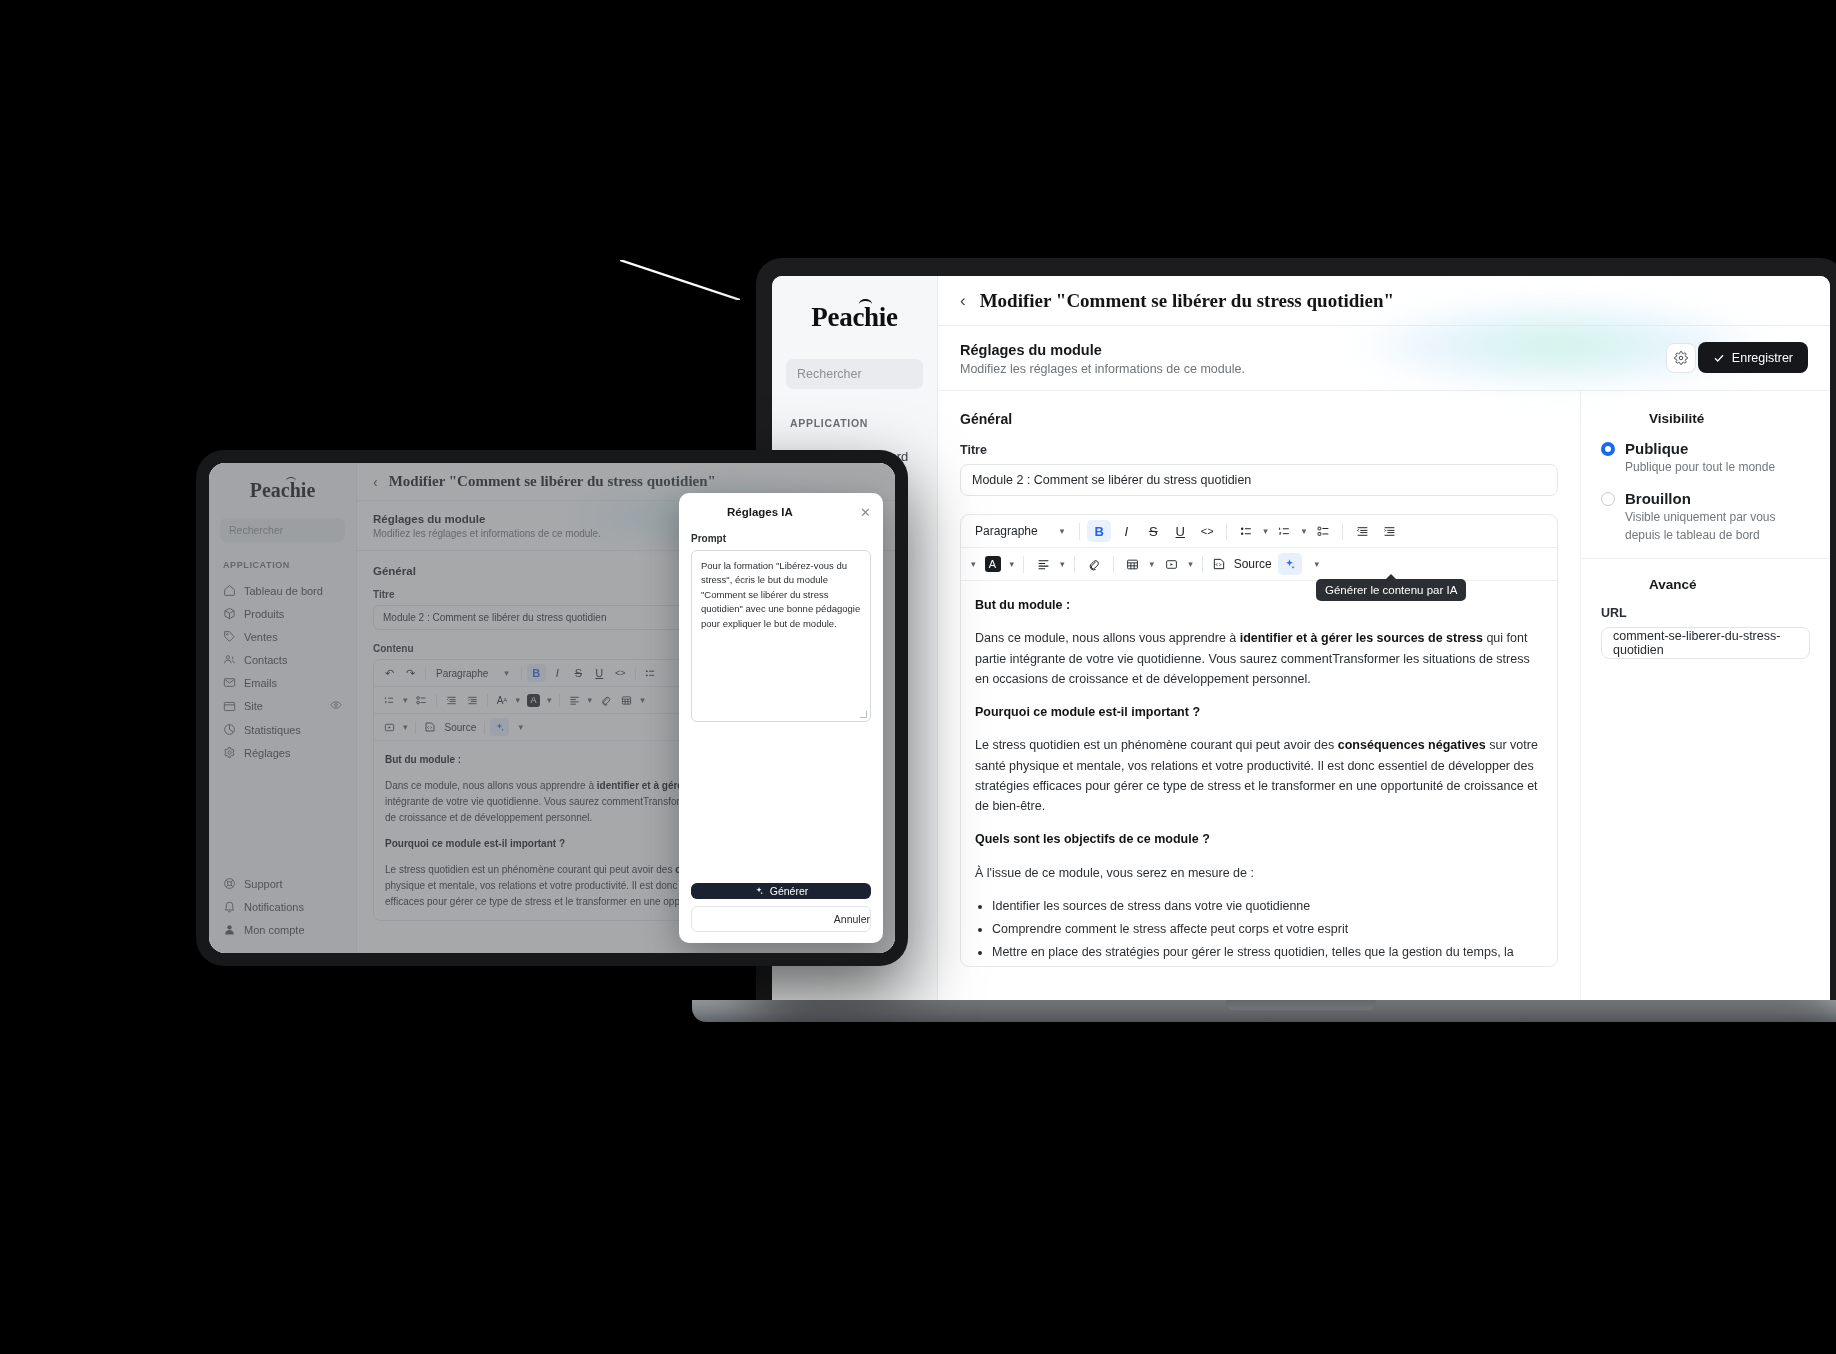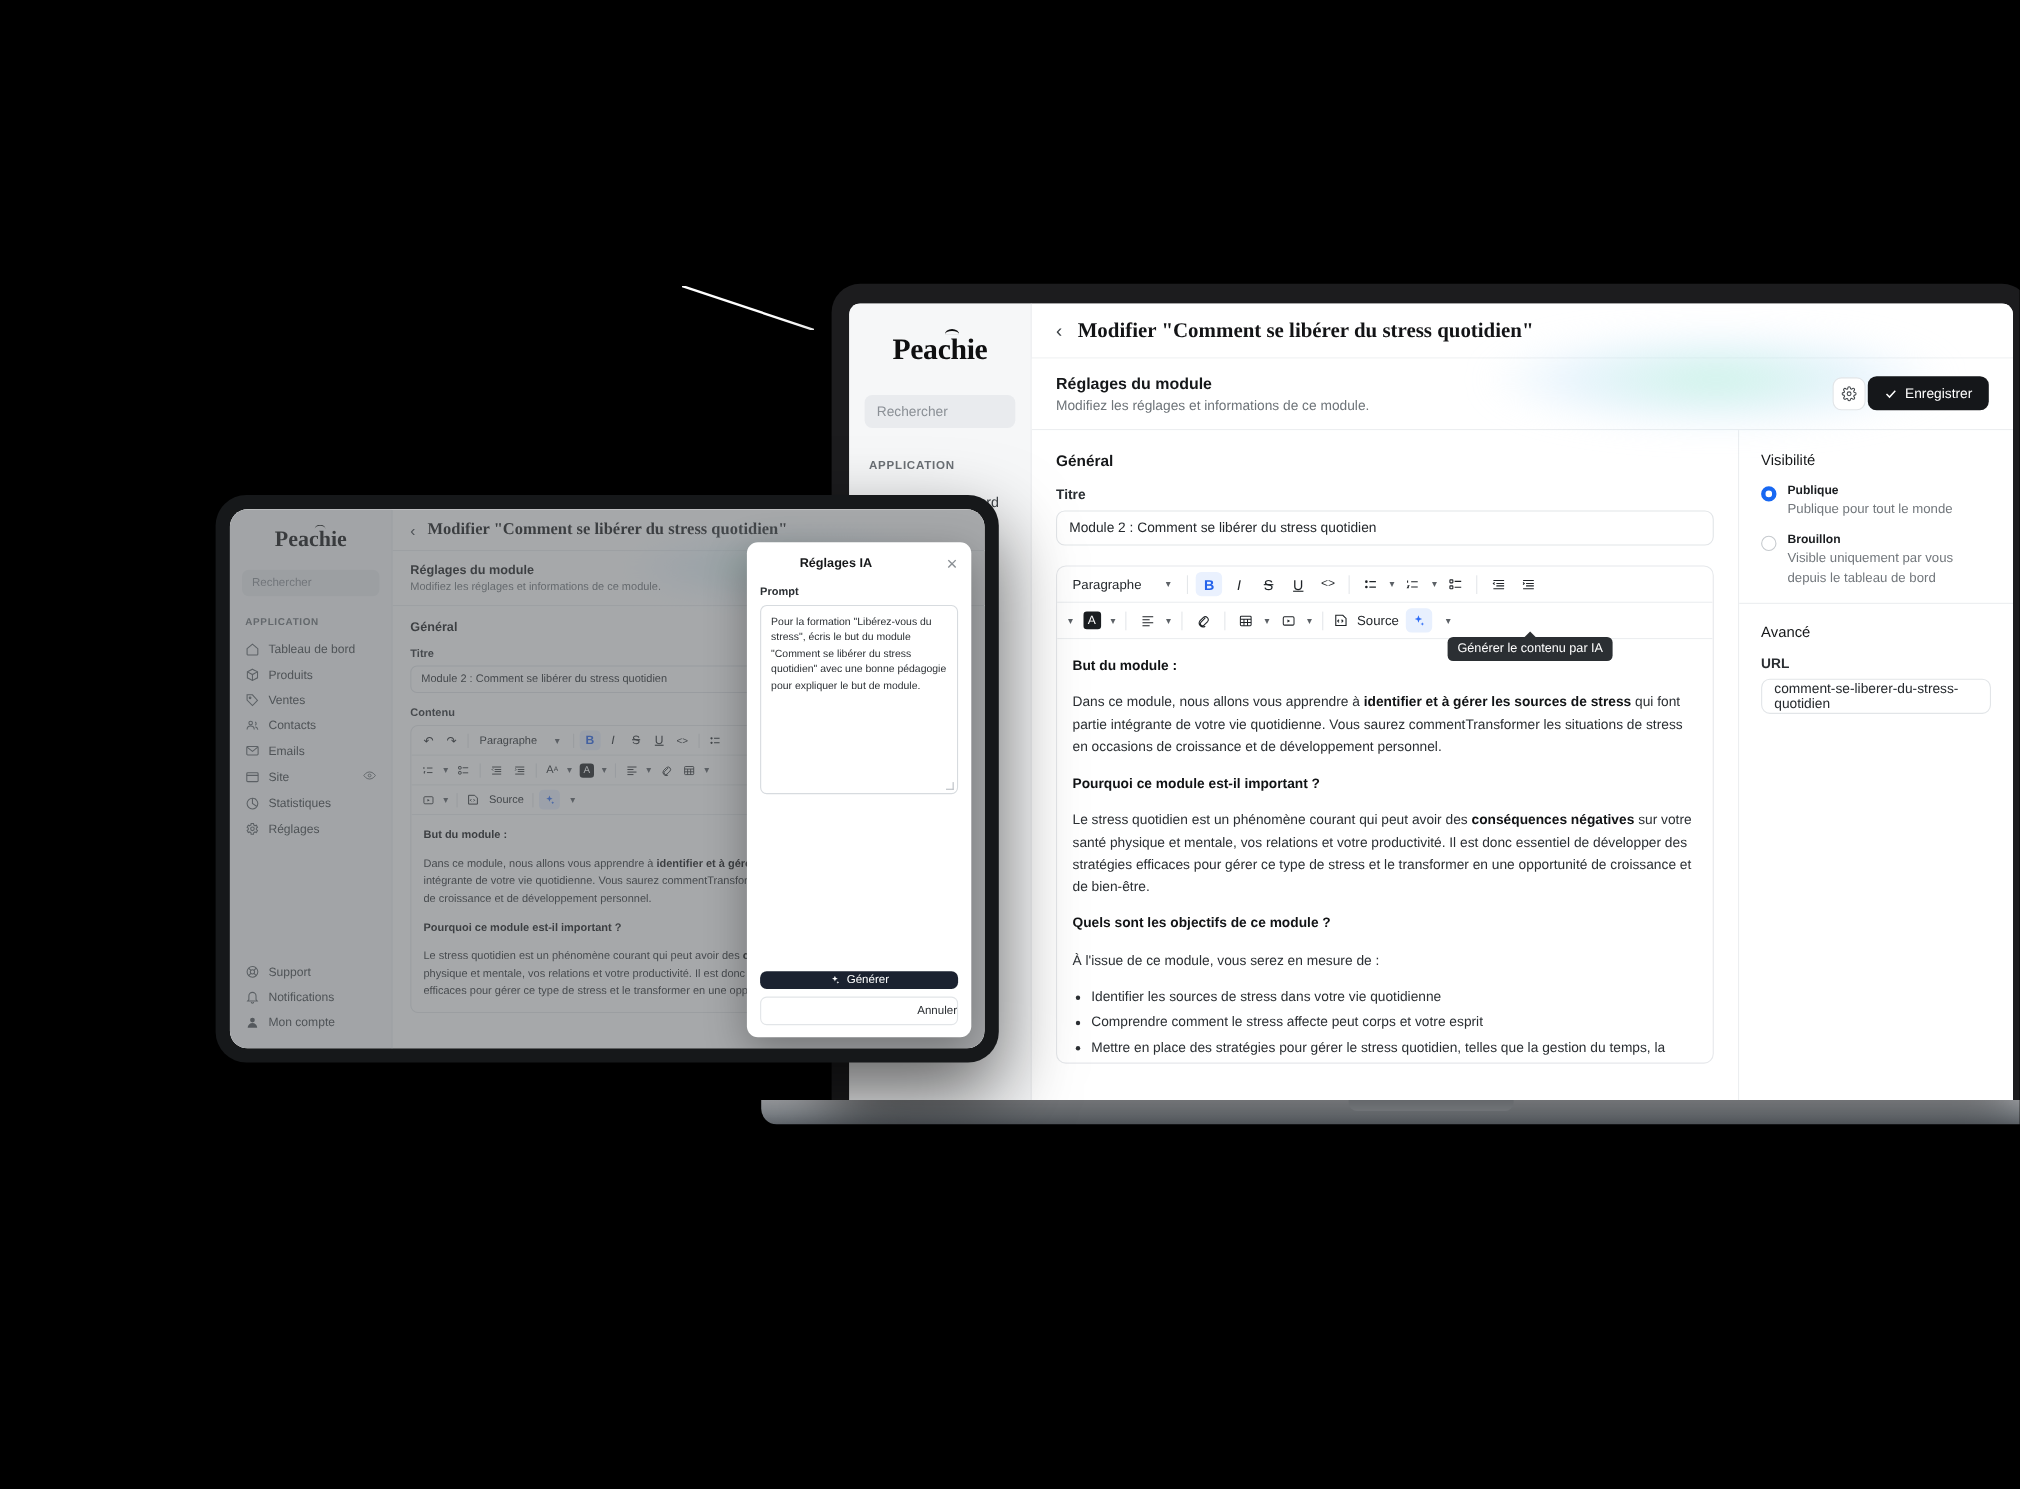--- a/index.html
+++ b/index.html
@@ -151,28 +151,28 @@
   .d-doc .dh { font-weight: 700; color: #111315; margin-bottom: 13px; font-size: 12.5px; }
   .d-doc b { font-weight: 700; color: #111315; }
   .d-doc ul { padding-left: 17px; }
   .d-doc li { margin-bottom: 3px; }
 
   
   .d-right {
     width: 250px; flex: 0 0 250px; border-left: 1px solid #eceef0;
     padding: 20px 20px 0 20px; background: #fff;
   }
-  .d-right h3 { font-size: 13.5px; font-weight: 400; color: #16181a; margin-bottom: 14px; }
+  .d-right h3 { font-size: 13.5px; font-weight: 700; color: #16181a; margin-bottom: 14px; margin-left: 48px; }
   .radio-row { display: flex; gap: 10px; margin-bottom: 14px; }
   .radio {
     width: 14px; height: 14px; border-radius: 50%; border: 1.5px solid #c6cace;
     flex: 0 0 14px; margin-top: 2px; background: #fff;
   }
   .radio.on { border: 4px solid #1868f2; background: #fff; }
-  .radio-t { font-size: 11px; font-weight: 700; color: #1b1e21; }
+  .radio-t { font-size: 15px; font-weight: 700; color: #1b1e21; }
   .radio-d { font-size: 12px; color: #72777c; line-height: 1.45; margin-top: 2px; }
   .d-divider { height: 1px; background: #eceef0; margin: 4px -20px 18px -20px; }
 
   
   #tablet {
     position: absolute; left: 196px; top: 450px; width: 712px; height: 516px;
   }
   .tab-bezel {
     position: absolute; inset: 0; background: #16181a; border-radius: 28px;
     padding: 13px; box-shadow: 0 30px 70px rgba(0,0,0,.6);

